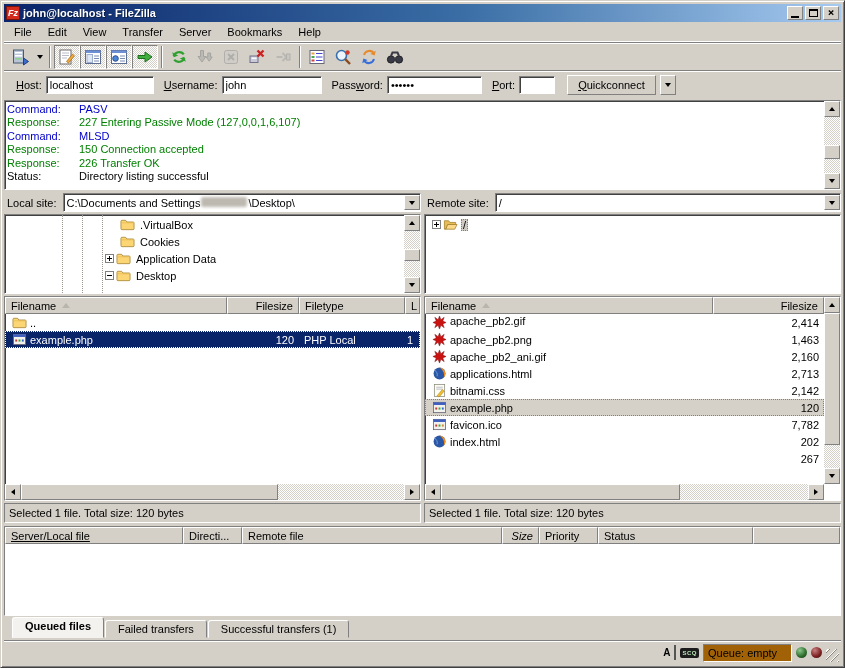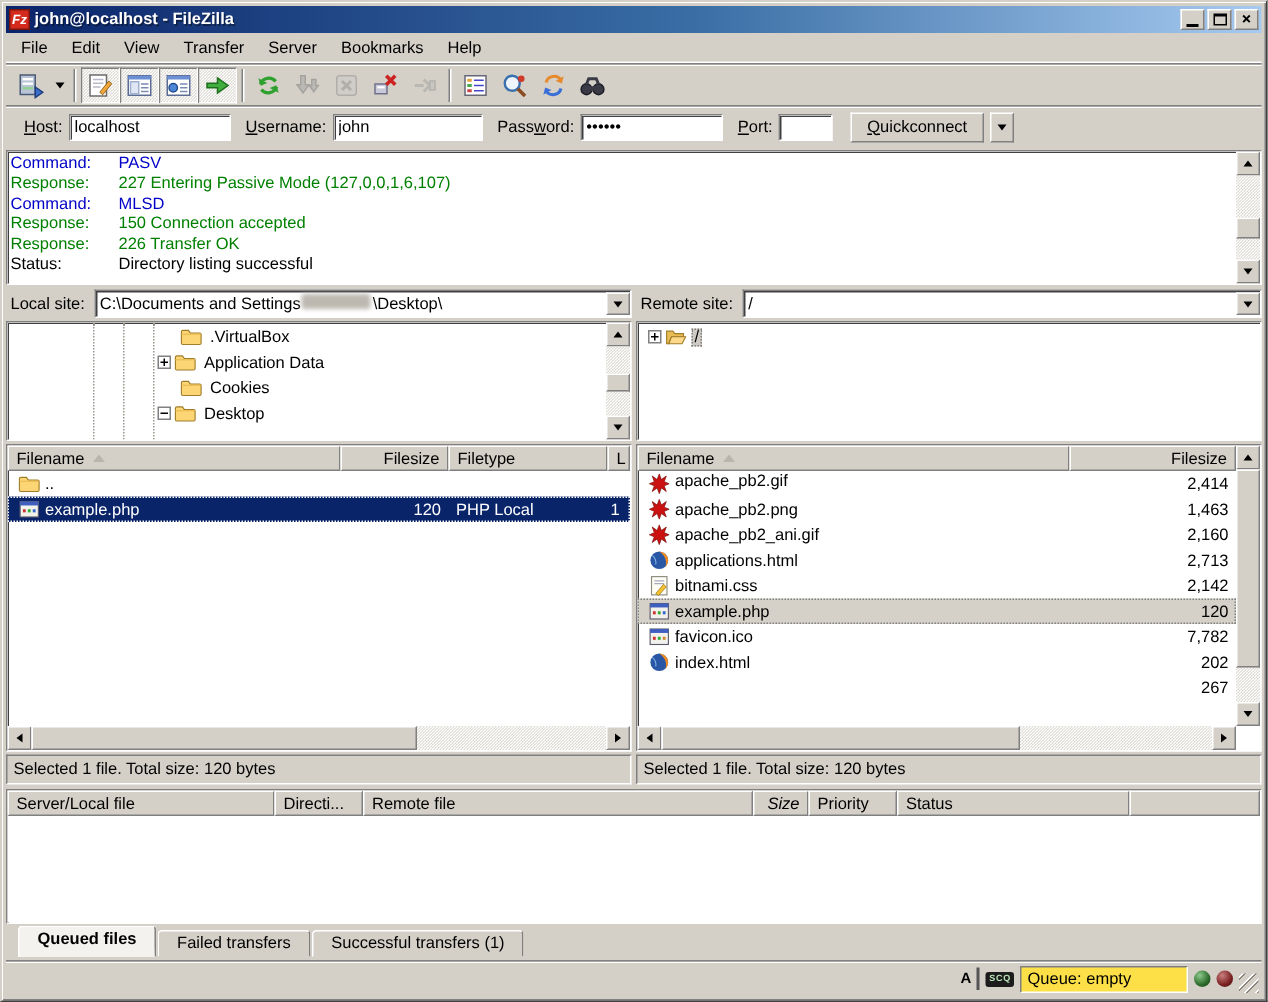--- a/index.html
+++ b/index.html
@@ -112,21 +112,21 @@
   .q-header { height:17px; flex:0 0 17px; display:flex; background:#d4d0c8; }
   .q-body { flex:1; background:#fff; }
   .q-tabs { height:22px; flex:0 0 22px; display:flex; align-items:flex-end; padding-left:8px; }
   .tab { height:18px; padding:2px 12px 0 12px; background:#d4d0c8; border:1px solid; border-color:#ffffff #808080 #d4d0c8 #ffffff; border-radius:3px 3px 0 0; margin-right:1px; }
   .tab.active { height:21px; background:#f4f2ee; font-weight:bold; border-color:#ffffff #808080 #f4f2ee #ffffff; }
 
   
   .statusbar { flex:0 0 24px; margin-top:2px; border-top:1px solid #808080; box-shadow:0 1px 0 #fff inset; display:flex; align-items:center; justify-content:flex-end; gap:4px; padding:2px 2px 2px 4px; }
   .sb-ascii { width:16px; height:15px; display:flex; align-items:center; justify-content:center; font-weight:bold; font-size:10px; border-right:2px solid #555; padding-right:1px; }
   .sb-scq { background:#1c1c1c; color:#b9e4b9; font-size:6px; font-weight:bold; letter-spacing:.5px; padding:2px 2px; border-radius:2px; line-height:1; }
-  .sb-queuebox { width:112px; height:18px; display:flex; align-items:center; padding:0 4px; border:1px solid; border-color:#808080 #fff #fff #808080; background:#fde047; }
+  .sb-queuebox { width:89px; height:18px; display:flex; align-items:center; padding:0 4px; border:1px solid; border-color:#808080 #fff #fff #808080; background:#a16207; }
   .light { width:11px; height:11px; border-radius:50%; }
   .light.green { background:radial-gradient(circle at 35% 30%, #8cc98c, #2c6b2c 60%, #143814); }
   .light.red   { background:radial-gradient(circle at 35% 30%, #c97f7f, #7a2020 60%, #3c0e0e); }
   .grip { width:13px; height:13px; align-self:flex-end;
           background:repeating-linear-gradient(135deg, transparent 0 3px, #ffffff 3px 4px, #8a868populate0 4px 5px); }
   .grip { background:repeating-linear-gradient(315deg,#8a867e 0 1px,#ffffff 1px 2px,transparent 2px 5px); }
 </style>
 </head>
 <body>
 
@@ -378,34 +378,34 @@
         <div class="tree-guide" style="left:77px"></div>
         <div class="tree-guide" style="left:97px"></div>
         <div class="tree-rows" id="local-tree-rows">
             <div class="tree-row" style="padding-left: 112px;">
               <span class="ficon"><svg viewBox="0 0 16 16">
                   <path d="M1 4.5 C1 4 1.4 3.5 2 3.5 h4 l1.3 1.8 H14 c.6 0 1 .4 1 1 V12.5 c0 .6 -.4 1 -1 1 H2 c-.6 0 -1 -.4 -1 -1 Z" fill="#fcd575" stroke="#a07d28" stroke-width="0.8"></path>
                   <path d="M1 6.2 h14" stroke="#e7b94e" stroke-width="0.8"></path>
                 </svg></span>
               <span class="tree-label">.VirtualBox</span>
             </div>
+            <div class="tree-row" style="padding-left: 112px;">
+              <span class="ficon"><svg viewBox="0 0 16 16">
+                  <path d="M1 4.5 C1 4 1.4 3.5 2 3.5 h4 l1.3 1.8 H14 c.6 0 1 .4 1 1 V12.5 c0 .6 -.4 1 -1 1 H2 c-.6 0 -1 -.4 -1 -1 Z" fill="#fcd575" stroke="#a07d28" stroke-width="0.8"></path>
+                  <path d="M1 6.2 h14" stroke="#e7b94e" stroke-width="0.8"></path>
+                </svg></span>
+              <span class="tree-label">Cookies</span>
+            </div>
             <div class="tree-row" style="padding-left: 99px;">
               <span class="expander"><span></span><span class="h"></span><span class="v"></span></span>
               <span class="ficon"><svg viewBox="0 0 16 16">
                   <path d="M1 4.5 C1 4 1.4 3.5 2 3.5 h4 l1.3 1.8 H14 c.6 0 1 .4 1 1 V12.5 c0 .6 -.4 1 -1 1 H2 c-.6 0 -1 -.4 -1 -1 Z" fill="#fcd575" stroke="#a07d28" stroke-width="0.8"></path>
                   <path d="M1 6.2 h14" stroke="#e7b94e" stroke-width="0.8"></path>
                 </svg></span>
               <span class="tree-label">Application Data</span>
-            </div>
-            <div class="tree-row" style="padding-left: 112px;">
-              <span class="ficon"><svg viewBox="0 0 16 16">
-                  <path d="M1 4.5 C1 4 1.4 3.5 2 3.5 h4 l1.3 1.8 H14 c.6 0 1 .4 1 1 V12.5 c0 .6 -.4 1 -1 1 H2 c-.6 0 -1 -.4 -1 -1 Z" fill="#fcd575" stroke="#a07d28" stroke-width="0.8"></path>
-                  <path d="M1 6.2 h14" stroke="#e7b94e" stroke-width="0.8"></path>
-                </svg></span>
-              <span class="tree-label">Cookies</span>
             </div>
             <div class="tree-row" style="padding-left: 99px;">
               <span class="expander"><span></span><span class="h"></span></span>
               <span class="ficon"><svg viewBox="0 0 16 16">
                   <path d="M1 4.5 C1 4 1.4 3.5 2 3.5 h4 l1.3 1.8 H14 c.6 0 1 .4 1 1 V12.5 c0 .6 -.4 1 -1 1 H2 c-.6 0 -1 -.4 -1 -1 Z" fill="#fcd575" stroke="#a07d28" stroke-width="0.8"></path>
                   <path d="M1 6.2 h14" stroke="#e7b94e" stroke-width="0.8"></path>
                 </svg></span>
               <span class="tree-label">Desktop</span>
             </div>
           </div>
@@ -624,21 +624,21 @@
             </div>
         </div>
       </div>
       <div class="statusline">Selected 1 file. Total size: 120 bytes</div>
     </div>
   </div>
 
   <div class="queue">
     <div class="q-list">
       <div class="q-header" id="queue-cols">
-          <div class="col-h" style="flex: 0 0 178px;">
+          <div class="col-h" style="flex: 0 0 178px; text-decoration: underline;">
             <span>Server/Local file</span>
           </div>
           <div class="col-h" style="flex: 0 0 59px;">
             <span>Directi...</span>
           </div>
           <div class="col-h" style="flex: 0 0 260px;">
             <span>Remote file</span>
           </div>
           <div class="col-h right" style="flex: 0 0 37px; font-style: italic;">
             <span>Size</span>

